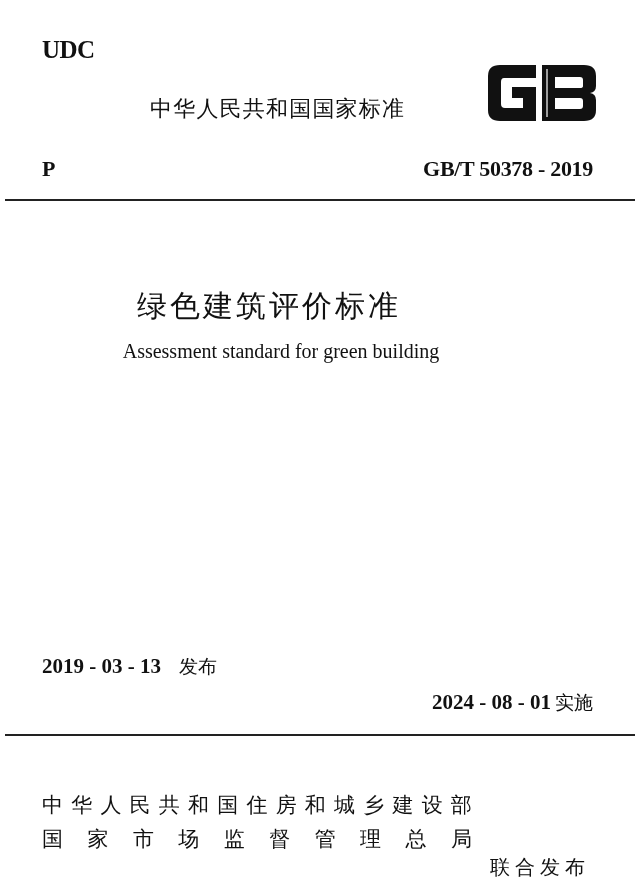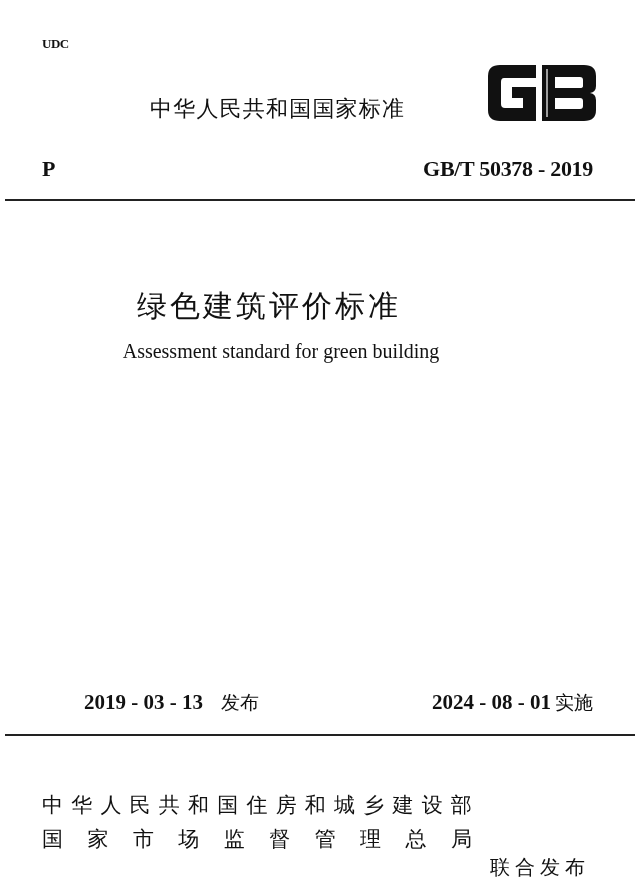--- a/index.html
+++ b/index.html
@@ -2,33 +2,33 @@
 <html><head>
   <meta charset="utf-8">
   <style>
     html, body { margin: 0; padding: 0; background: #ffffff; }
     body { width: 635px; height: 884px; position: relative; overflow: hidden; color: #111; }
     .abs { position: absolute; }
     .serif-b { font-family: "Liberation Serif", "DejaVu Serif", serif; font-weight: bold; }
     .sans { font-family: Liberation Mono, monospace; }
     .serif { font-family: "Liberation Serif", "DejaVu Serif", serif; }
 
-    #udc { left: 42px; top: 36px; font-size: 13px; letter-spacing: -0.5px; }
+    #udc { left: 42px; top: 36px; font-size: 25px; letter-spacing: -0.5px; }
     #std-type { left: 150px; top: 94px; font-size: 22px; letter-spacing: 1.2px; font-weight: 500; }
     #gb-logo { left: 484px; top: 62px; width: 116px; height: 62px; }
     #class-code { left: 42px; top: 156px; font-size: 22px; }
     #std-number { right: 42px; top: 156px; font-size: 22px; letter-spacing: -0.3px; font-family: Liberation Serif, serif; }
     .rule { left: 5px; width: 630px; height: 2px; background: #222; }
     #rule-top { top: 199px; }
     #rule-bottom { top: 734px; }
 
     #title-cn { left: 0; width: 538px; text-align: center; top: 286px; font-size: 30px; letter-spacing: 3px; font-family: "DejaVu Serif", serif; font-weight: normal; }
     #title-en { left: 0; width: 562px; text-align: center; top: 340px; font-size: 20px; }
 
-    #issue { left: 42px; top: 690px; font-size: 21px; margin-left: 42px; }
+    #issue { left: 42px; top: 654px; font-size: 21px; }
     #issue .lbl, #impl .lbl { font-family: "DejaVu Sans", sans-serif; font-weight: normal; font-size: 19px; margin-left: 18px; }
     #impl { right: 42px; top: 690px; font-size: 21px; }
     #impl .lbl { margin-left: 4px; }
 
     #issuers { left: 42px; top: 788px; }
     .issuer-line { font-size: 21px; font-family: "DejaVu Sans", sans-serif; display: flex; justify-content: space-between; width: 430px; height: 34px; line-height: 34px; }
     .issuer-line span { display: inline-block; }
     #joint { left: 490px; top: 808px; font-size: 20px; letter-spacing: 5px; font-family: "DejaVu Sans", sans-serif; margin-top: 46px; }
   </style>
 </head>

